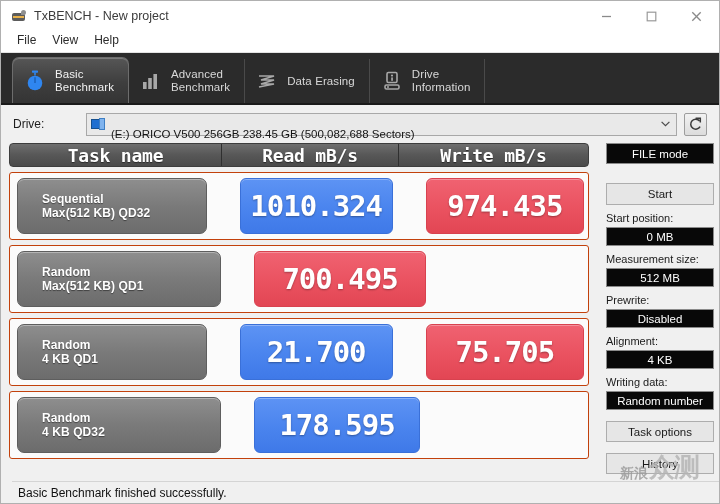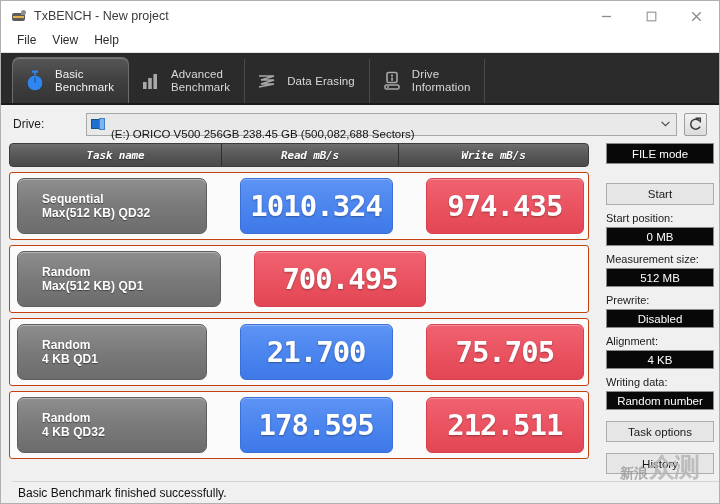--- a/index.html
+++ b/index.html
@@ -210,27 +210,26 @@
   .res-header {
     height: 24px;
     display: flex;
     background: linear-gradient(180deg,#6f6f6f 0%,#585858 48%,#4a4a4a 100%);
     border: 1px solid #3d3d3d;
     border-radius: 4px;
     overflow: hidden;
   }
   .res-header .hcell {
     display: flex; align-items: center; justify-content: center;
-    font-size: 11px;
+    font-size: 18px;
     font-weight: bold;
     color: #ffffff;
     font-family: "DejaVu Sans Mono", monospace;
     letter-spacing: -0.2px;
     text-shadow: 0 1px 1px #2a2a2a;
-    font-style: italic;
   }
   .hcell.c-task  { width: 212px; border-right: 1px solid #2f2f2f; }
   .hcell.c-read  { width: 177px; border-right: 1px solid #2f2f2f; }
   .hcell.c-write { flex: 1 1 auto; }
 
   .res-row {
     margin-top: 5px;
     height: 68px;
     background: #fbfbfb;
     border: 1px solid #c2410c;
@@ -530,21 +529,20 @@
         <div class="val-cell val-read">21.700</div>
         <div class="val-cell val-write">75.705</div>
       </div>
 
       <div class="res-row">
         <div class="task-cell">
           <div class="task-l1">Random</div>
           <div class="task-l2">4 KB QD32</div>
         </div>
         <div class="val-cell val-read">178.595</div>
-        <div class="val-cell val-write">212.511</div>
       </div>
 
     </div>
 
     <div class="sidebar">
 
       <div class="sb-mode">FILE mode</div>
       <div class="sb-start">Start</div>
 
       <div class="sb-label">Start position:</div>

